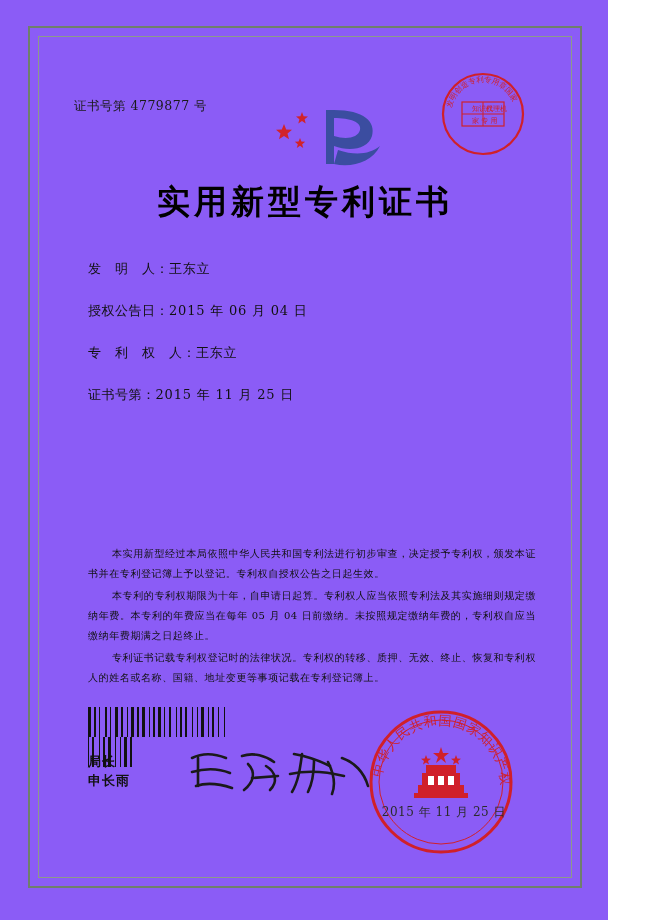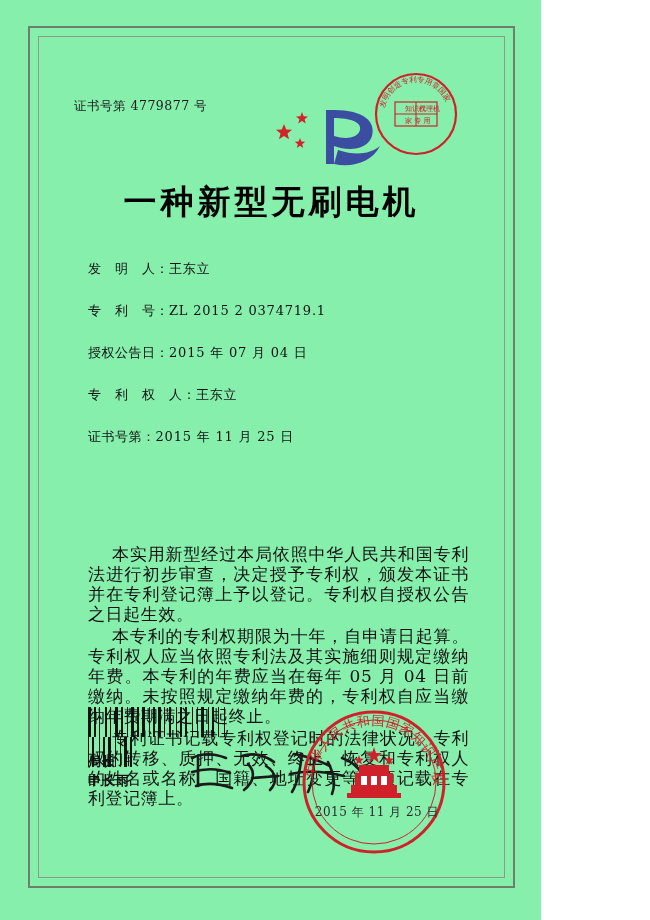--- a/index.html
+++ b/index.html
@@ -11,23 +11,23 @@
     width: 650px;
     height: 920px;
     font-family: "DejaVu Sans", sans-serif;
     color: #111;
     overflow: hidden;
   }
 
   
   .page {
     position: relative;
-    width: 541px;
+    width: 608px;
     height: 920px;
-    background: #86efac;
+    background: #8b5cf6;
   }
   .border-outer {
     position: absolute;
     left: 28px;
     top: 26px;
     right: 26px;
     bottom: 32px;
     border: 2px solid #6f7f6c;
   }
   .border-inner {
@@ -115,21 +115,21 @@
     letter-spacing: 0.8px;
   }
 
   
   .paragraphs {
     position: absolute;
     left: 36px;
     right: 22px;
     top: 492px;
     font-family: "DejaVu Serif", serif;
-    font-size: 17px;
+    font-size: 10px;
     line-height: 20px;
     color: #111;
     text-align: justify;
   }
   .paragraphs p {
     margin: 0 0 2px 0;
     text-indent: 24px;
     letter-spacing: 0.6px;
   }
 
@@ -235,34 +235,30 @@
         <text x="32" y="40" font-size="7" fill="#d0202a" font-family="DejaVu Serif, serif">知识权</text>
         <text x="46" y="40" font-size="7" fill="#d0202a" font-family="DejaVu Serif, serif">代理机</text>
         <text x="32" y="52" font-size="7" fill="#d0202a" font-family="DejaVu Serif, serif">家 专 用</text>
         <path id="arcTop" d="M 11 43 A 32 32 0 0 1 75 43" fill="none"></path>
         <text font-size="7.5" fill="#d0202a" font-family="DejaVu Serif, serif">
           <textPath href="#arcTop" startOffset="6%">发明创造专利专用章国家</textPath>
         </text>
       </svg>
     </div>
 
-    <div class="title">一种新型无刷电机</div>
+    <div class="title">实用新型专利证书</div>
 
     <div class="fields">
       <div class="field-row">
         <span class="field-label">发　明　人：</span>
         <span class="field-value">王东立</span>
       </div>
       <div class="field-row">
-        <span class="field-label">专　利　号：</span>
-        <span class="field-value">ZL 2015 2 0374719.1</span>
-      </div>
-      <div class="field-row">
         <span class="field-label">授权公告日：</span>
-        <span class="field-value">2015 年 07 月 04 日</span>
+        <span class="field-value">2015 年 06 月 04 日</span>
       </div>
       <div class="field-row">
         <span class="field-label">专　利　权　人：</span>
         <span class="field-value">王东立</span>
       </div>
       <div class="field-row">
         <span class="field-label">证书号第：</span>
         <span class="field-value">2015 年 11 月 25 日</span>
       </div>
     </div>

